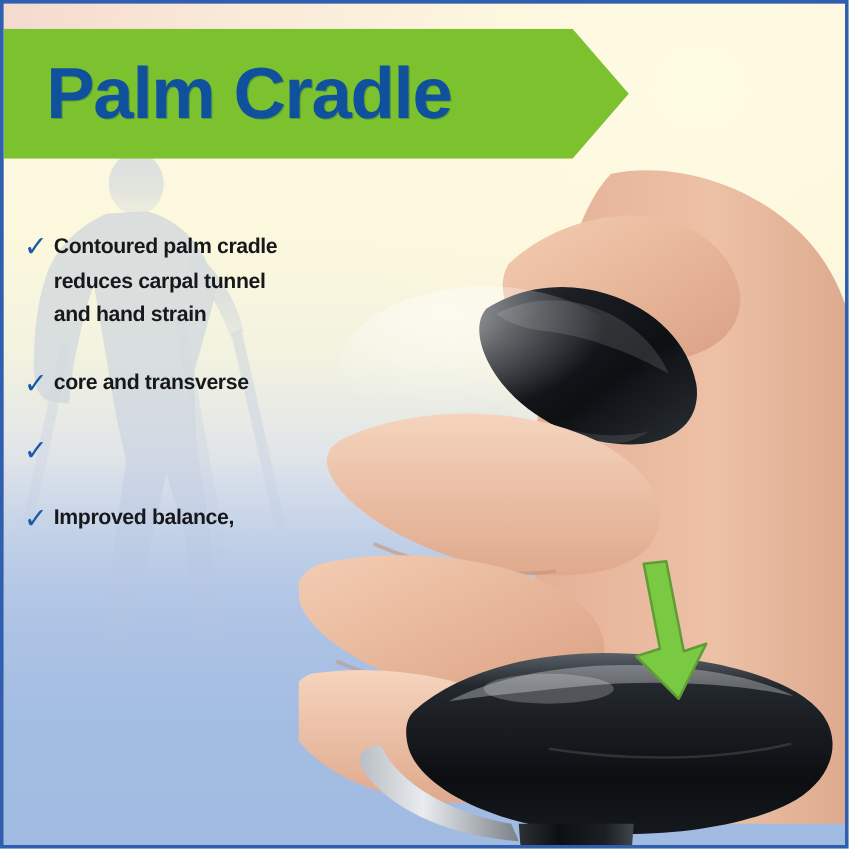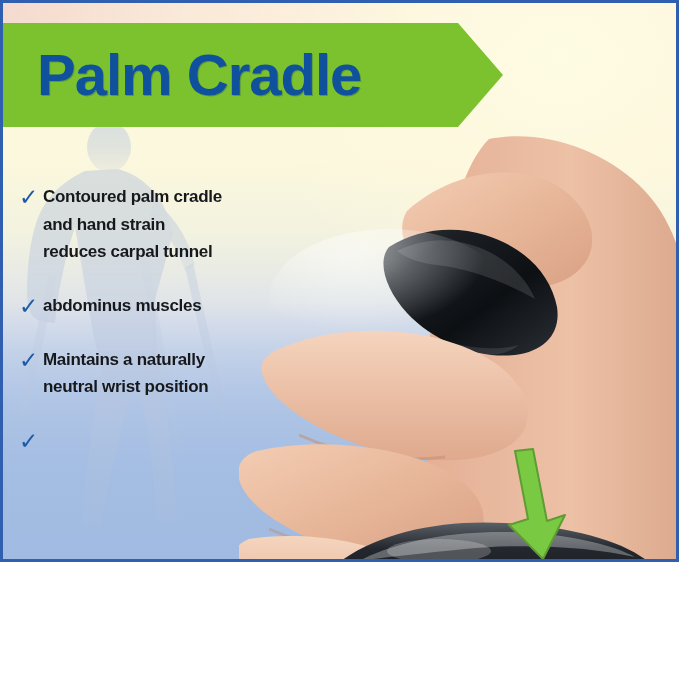--- a/index.html
+++ b/index.html
@@ -3,21 +3,21 @@
 <meta charset="utf-8">
 <title>Palm Cradle Infographic</title>
 <style>
   html,body{margin:0;padding:0;background:#fff;}
   body{
     font-family:"Liberation Sans","DejaVu Sans",sans-serif;
     -webkit-font-smoothing:antialiased;
   }
   #canvas{
     position:relative;
-    width:679px;height:562px;
+    width:679px;height:679px;
     overflow:hidden;
     box-sizing:border-box;
     border:3px solid #2f5fae;
     background:#fdfaea;
   }
 
   
   .bg-base{
     position:absolute;inset:0;
     background:
@@ -255,43 +255,40 @@
     </svg>
     <div class="banner-title">Palm Cradle</div>
   </div>
 
   <div class="bullets">
 
     <div class="bullet">
       <div class="check">✓</div>
       <div class="btext">
         <div>Contoured palm cradle</div>
+        <div>reduces carpal tunnel</div>
         <div>and hand strain</div>
-        <div>reduces carpal tunnel</div>
       </div>
     </div>
 
     <div class="bullet">
       <div class="check">✓</div>
       <div class="btext">
-        <div>abdominus muscles</div>
+        <div>core and transverse</div>
       </div>
     </div>
 
     <div class="bullet">
       <div class="check">✓</div>
+    </div>
+
+    <div class="bullet">
+      <div class="check">✓</div>
       <div class="btext">
-        <div>Maintains a naturally</div>
-        <div>neutral wrist position</div>
-      </div>
-    </div>
-
-    <div class="bullet">
-      <div class="check">✓</div>
-      <div class="btext">
+        <div>Improved balance,</div>
       </div>
     </div>
 
   </div>
 
   <div class="arrow">
     <svg viewBox="0 0 70 115" xmlns="http://www.w3.org/2000/svg">
       <path d="M12 4 L30 2 L44 74 L62 68 L40 112 L6 78 L25 72 Z" fill="#7ac943" stroke="#5f9c33" stroke-width="2" stroke-linejoin="round"></path>
     </svg>
   </div>

